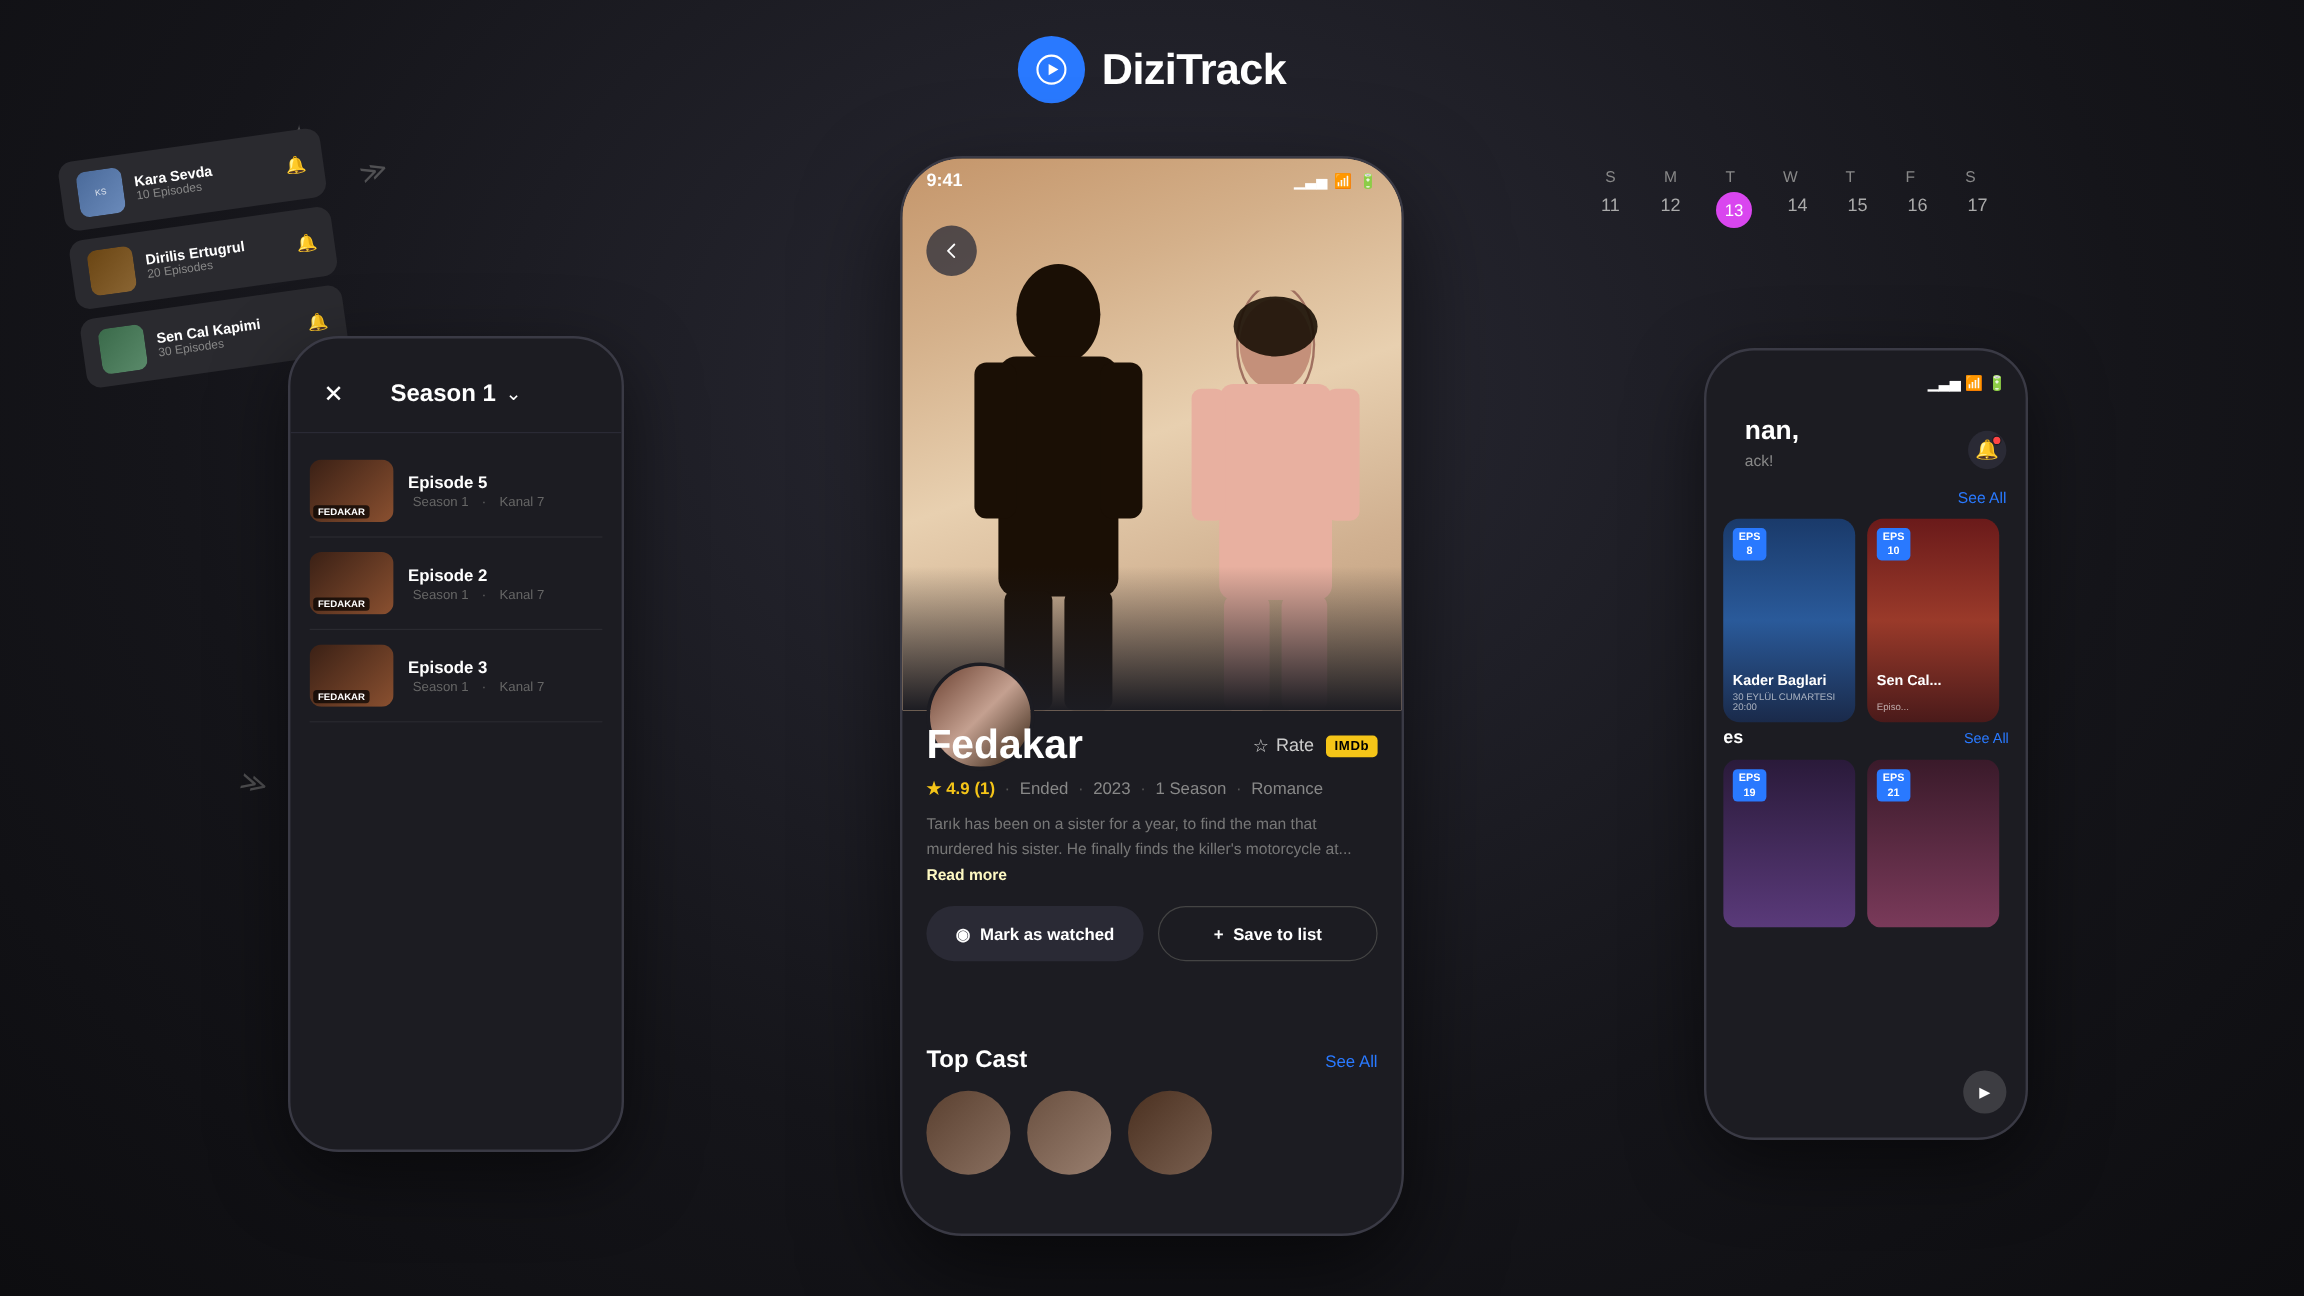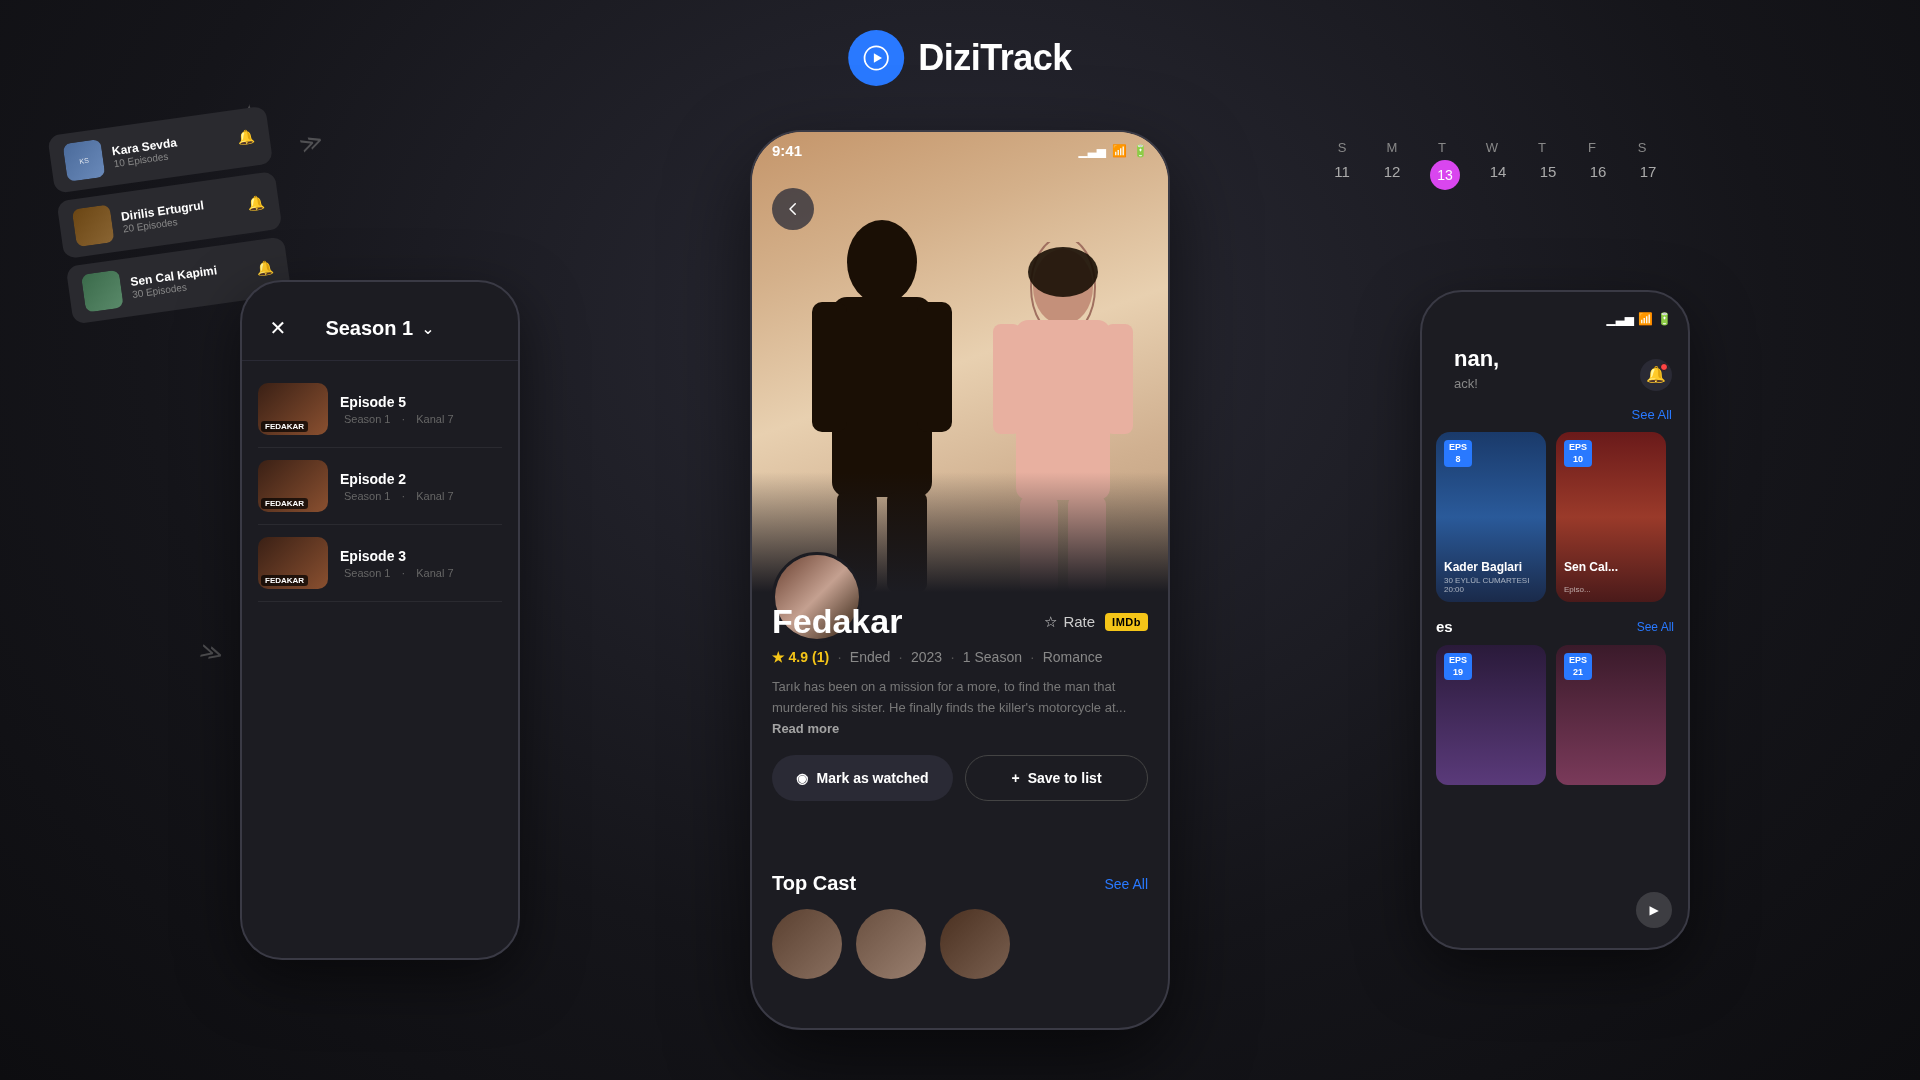--- a/index.html
+++ b/index.html
@@ -357,21 +357,21 @@
     }
 
     .show-description {
       color: #777;
       font-size: 13px;
       line-height: 1.6;
       margin-bottom: 16px;
     }
 
     .read-more {
-      color: #a3a3a3;
+      color: #fef9c3;
       font-weight: 600;
     }
 
     
     .action-buttons {
       display: flex;
       gap: 12px;
       margin-bottom: 20px;
     }
 
@@ -662,21 +662,21 @@
       top: 4px;
       right: 4px;
       width: 8px;
       height: 8px;
       background: #ff4444;
       border-radius: 50%;
       border: 1.5px solid #1c1c22;
     }
 
     .right-bottom-section {
-      padding: 16px 14px 0;
+      padding: 4px 14px 0;
     }
 
     .right-section-header {
       display: flex;
       align-items: center;
       justify-content: space-between;
       margin-bottom: 10px;
     }
 
     .right-section-title {
@@ -942,21 +942,21 @@
       <span class="show-meta-text">Ended</span>
       <span class="show-meta-dot">·</span>
       <span class="show-meta-text">2023</span>
       <span class="show-meta-dot">·</span>
       <span class="show-meta-text">1 Season</span>
       <span class="show-meta-dot">·</span>
       <span class="show-meta-text">Romance</span>
     </div>
 
     <div class="show-description">
-      <span>Tarık has been on a mission for a more, to find the man that murdered his sister. He finally finds the killer's motorcycle at...</span>
+      <span>Tarık has been on a sister for a year, to find the man that murdered his sister. He finally finds the killer's motorcycle at...</span>
       <span class="read-more">Read more</span>
     </div>
 
     <div class="action-buttons">
       <button class="btn-watched">
         <span>◉</span>
         <span>Mark as watched</span>
       </button>
       <button class="btn-save">
         <span>+</span>

